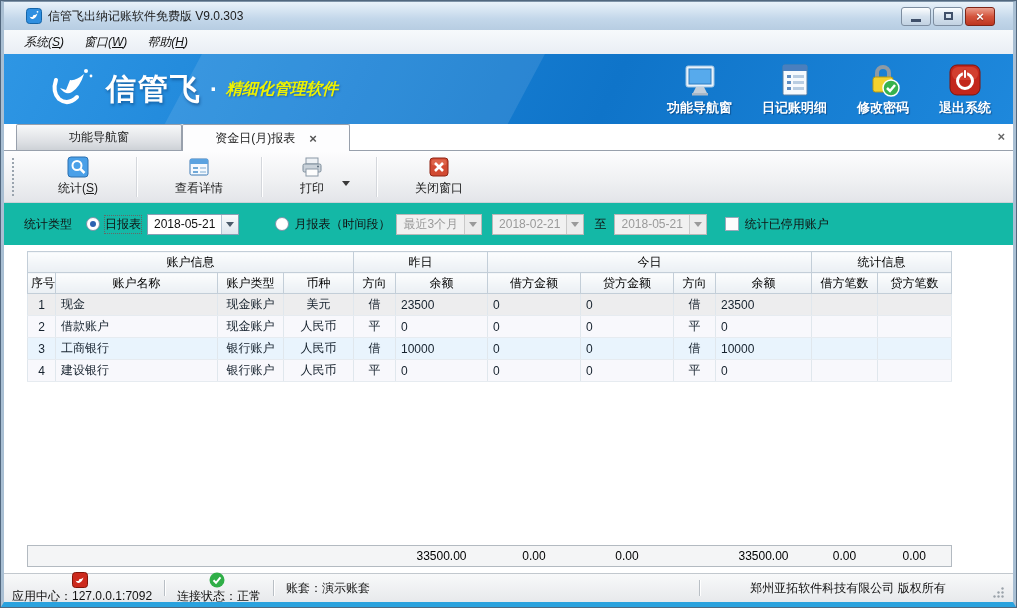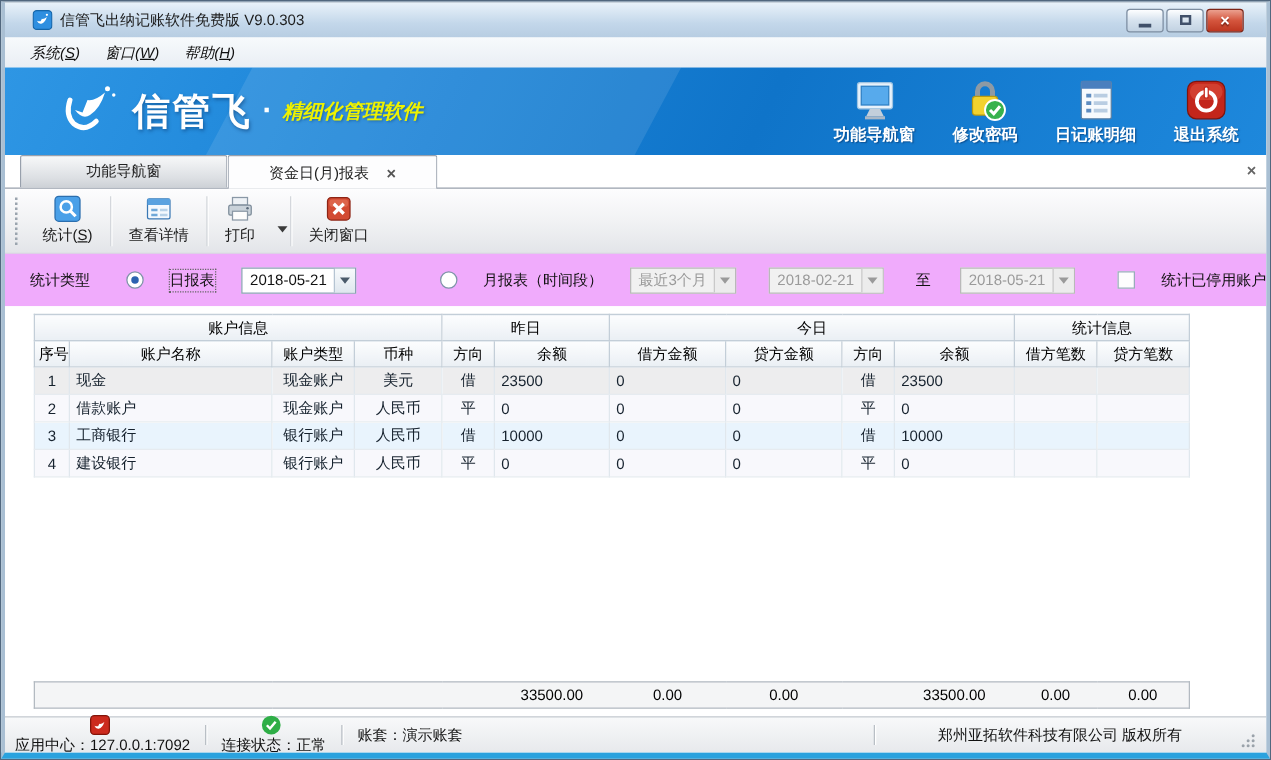--- a/index.html
+++ b/index.html
@@ -59,34 +59,34 @@
   .tab.inactive { width:166px; margin-left:12px; background:linear-gradient(#f7f8f9,#dcdfe3 70%,#cdd1d6);
                   border-radius:2px 2px 0 0; }
   .tab.active { width:168px; background:#fdfdfe; margin-bottom:-1px; height:27px;
                 border-radius:2px 2px 0 0; z-index:2; }
   .tab-close { margin-left:14px; color:#555; font-size:13px; font-weight:bold; line-height:1; cursor:pointer; }
   .strip-close { position:absolute; right:8px; top:5px; color:#666; font-size:13px;
                  font-weight:bold; cursor:pointer; }
 
   
   .toolbar { height:52px; flex:0 0 52px; background:linear-gradient(#fdfdfe,#f0f1f3 55%,#e3e5e9);
-             border-bottom:1px solid #cdd2d8; display:flex; align-items:center; padding-left:6px; }
+             border-bottom:1px solid #cdd2d8; display:flex; align-items:center; padding-left:6px;gap:24px; }
   .tgrip { width:4px; height:38px; border-left:2px dotted #9aa4ae; margin:0 6px 0 2px; }
   .tbtn { display:flex; flex-direction:column; align-items:center; justify-content:center;
           padding:3px 12px; cursor:pointer; }
   .tbtn .ticon { width:22px; height:22px; }
   .tbtn .tlabel { color:#1b1b1b; margin-top:2px; white-space:nowrap; }
   .tbtn .tlabel u { text-decoration:underline; }
   .tsep { width:1px; height:40px; background:#d4d7dc; box-shadow:1px 0 0 #fff; margin:0 2px; }
   .tbtn-print { display:flex; align-items:flex-end; }
   .drop-arrow { width:0; height:0; border-left:4px solid transparent; border-right:4px solid transparent;
                 border-top:5px solid #3a3a3a; margin-left:6px; margin-bottom:14px; cursor:pointer; }
 
   
-  .filterbar { height:42px; flex:0 0 42px; background:#f0abfc; display:flex; align-items:center; padding-left:20px;justify-content:space-between; }
+  .filterbar { height:42px; flex:0 0 42px; background:#14b8a6; display:flex; align-items:center; padding-left:20px; }
   .flabel { color:#111; margin-right:14px; }
   .radio { width:14px; height:14px; border:1px solid #7e93a8; border-radius:50%; background:#fff;
            display:inline-flex; align-items:center; justify-content:center; margin-right:5px; cursor:pointer; flex:0 0 14px; }
   .radio.sel:after { content:""; width:6px; height:6px; border-radius:50%; background:#2c62b0; }
   .rlabel { color:#111; margin-right:6px; cursor:pointer; }
   .rlabel.focus { outline:1px dotted #666; }
   .combo { height:21px; border:1px solid #8aa0b4; background:#fff; display:inline-flex; align-items:center;
            margin-right:10px; cursor:pointer; }
   .combo .cval { padding:0 6px; color:#111; white-space:nowrap; }
   .combo .cbtn { width:17px; height:100%; border-left:1px solid #b5c4d2;
@@ -177,39 +177,39 @@
         <svg class="bicon" viewBox="0 0 36 36">
           <rect x="4" y="4" width="28" height="21" rx="2" fill="#e8f2fb" stroke="#9fc4e2"></rect>
           <rect x="7" y="7" width="22" height="15" fill="#57aaec" stroke="#2d7fc4"></rect>
           <path d="M14 25 L22 25 L25 31 L11 31 Z" fill="#c3cfdb"></path>
           <rect x="10" y="31" width="16" height="2.5" fill="#aab8c6"></rect>
         </svg>
         <span class="blabel">功能导航窗</span>
       </div>
       <div class="baction">
         <svg class="bicon" viewBox="0 0 36 36">
-          <path d="M12 16 v-5 a6 6 0 0 1 12 0 v5" fill="none" stroke="#8e9aa4" stroke-width="4"></path>
-          <rect x="8" y="15" width="20" height="15" rx="2.5" fill="#f2d22e" stroke="#b99a10"></rect>
-          <circle cx="26" cy="26" r="8" fill="#37b24d" stroke="#fff" stroke-width="1.5"></circle>
-          <path d="M22 26 l3 3 l5 -6" fill="none" stroke="#fff" stroke-width="2.5"></path>
-        </svg>
-        <span class="blabel">修改密码</span>
-      </div>
-      <div class="baction">
-        <svg class="bicon" viewBox="0 0 36 36">
           <rect x="6" y="3" width="24" height="30" rx="1.5" fill="#f7fafd" stroke="#5b80a5"></rect>
           <rect x="6" y="3" width="24" height="6" fill="#4a7fbe"></rect>
           <rect x="10" y="13" width="4" height="3" fill="#5e8cc0"></rect>
               <rect x="16" y="13" width="11" height="3" fill="#b9cde2"></rect>
           <rect x="10" y="19" width="4" height="3" fill="#5e8cc0"></rect>
               <rect x="16" y="19" width="11" height="3" fill="#b9cde2"></rect>
           <rect x="10" y="25" width="4" height="3" fill="#5e8cc0"></rect>
               <rect x="16" y="25" width="11" height="3" fill="#b9cde2"></rect>
         </svg>
         <span class="blabel">日记账明细</span>
+      </div>
+      <div class="baction">
+        <svg class="bicon" viewBox="0 0 36 36">
+          <path d="M12 16 v-5 a6 6 0 0 1 12 0 v5" fill="none" stroke="#8e9aa4" stroke-width="4"></path>
+          <rect x="8" y="15" width="20" height="15" rx="2.5" fill="#f2d22e" stroke="#b99a10"></rect>
+          <circle cx="26" cy="26" r="8" fill="#37b24d" stroke="#fff" stroke-width="1.5"></circle>
+          <path d="M22 26 l3 3 l5 -6" fill="none" stroke="#fff" stroke-width="2.5"></path>
+        </svg>
+        <span class="blabel">修改密码</span>
       </div>
       <div class="baction">
         <svg class="bicon" viewBox="0 0 36 36">
           <rect x="3" y="3" width="30" height="30" rx="7" fill="#c3261b" stroke="#7e150d"></rect>
           <rect x="5" y="5" width="26" height="13" rx="6" fill="#d94a38" opacity="0.7"></rect>
           <circle cx="18" cy="19" r="7.5" fill="none" stroke="#fff" stroke-width="3"></circle>
           <rect x="16.4" y="7.5" width="3.2" height="9" rx="1.5" fill="#fff" stroke="#c3261b" stroke-width="1"></rect>
         </svg>
         <span class="blabel">退出系统</span>
       </div>

